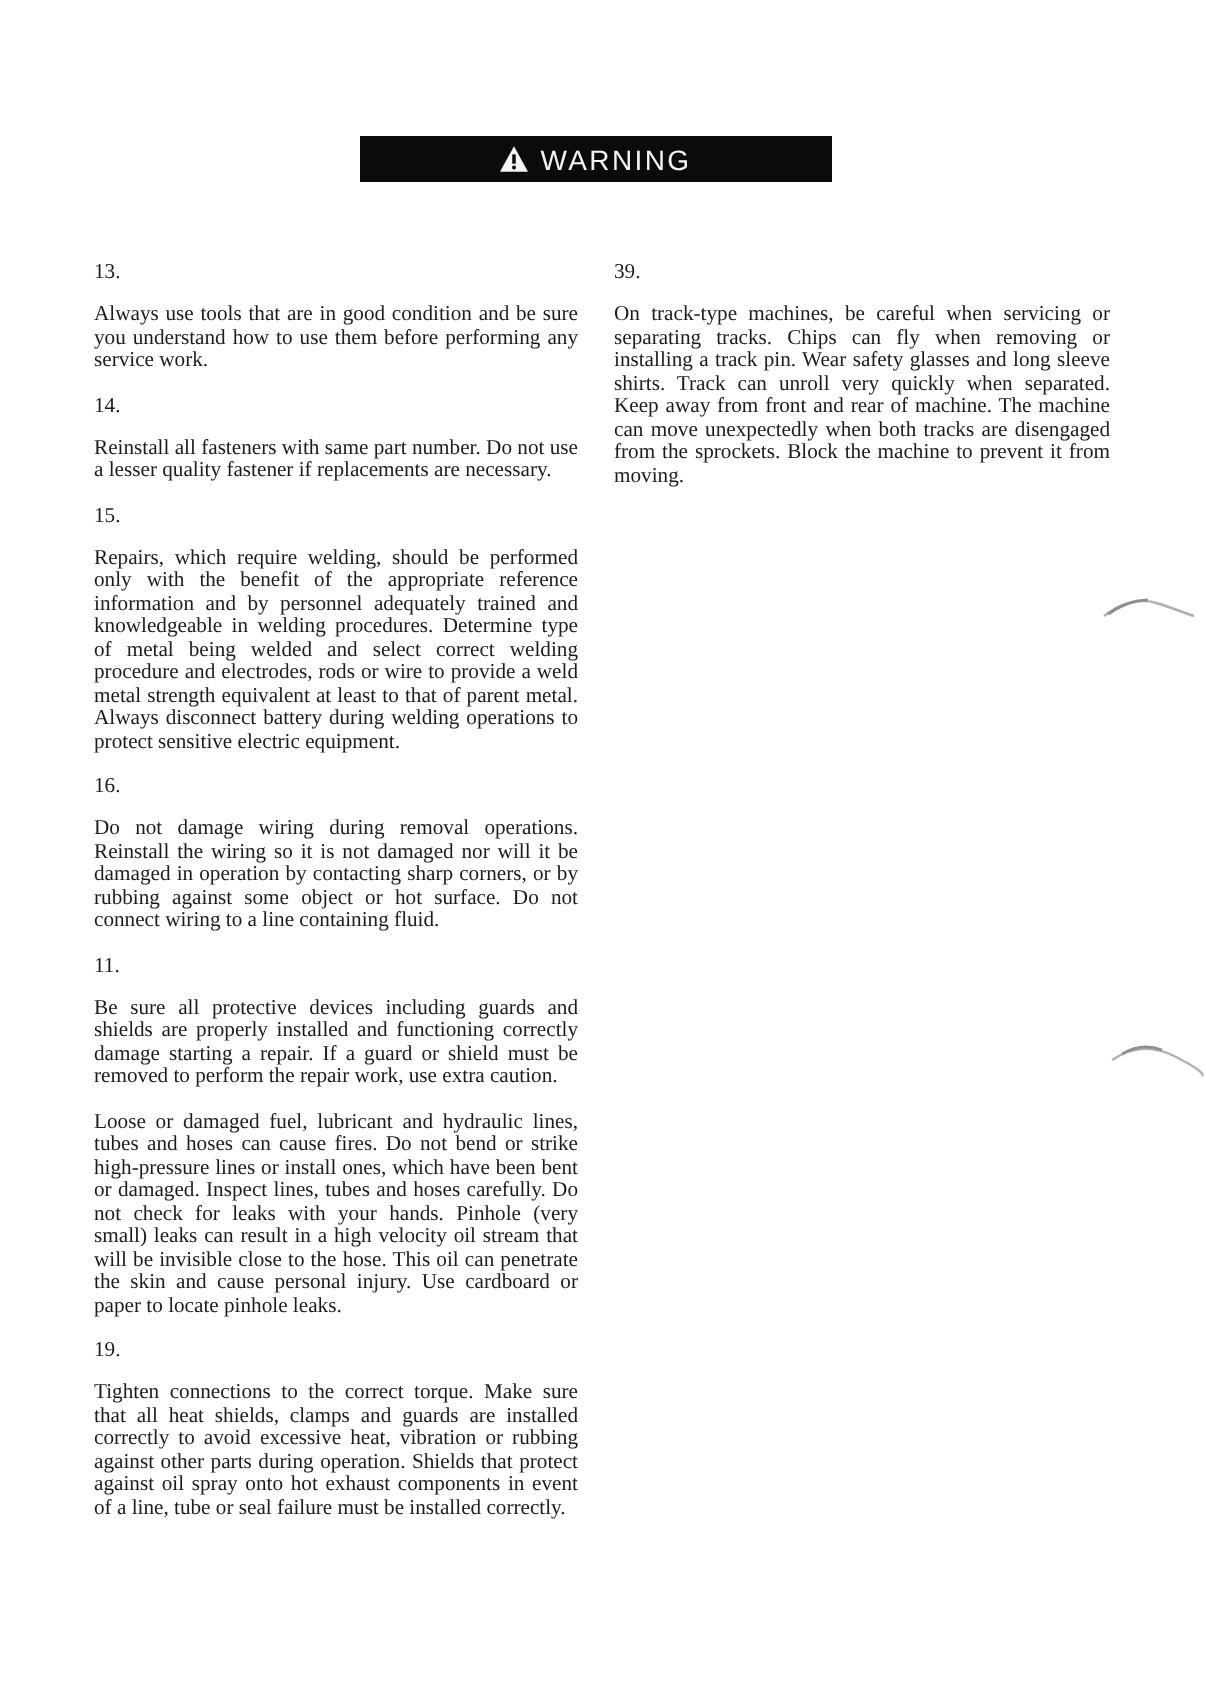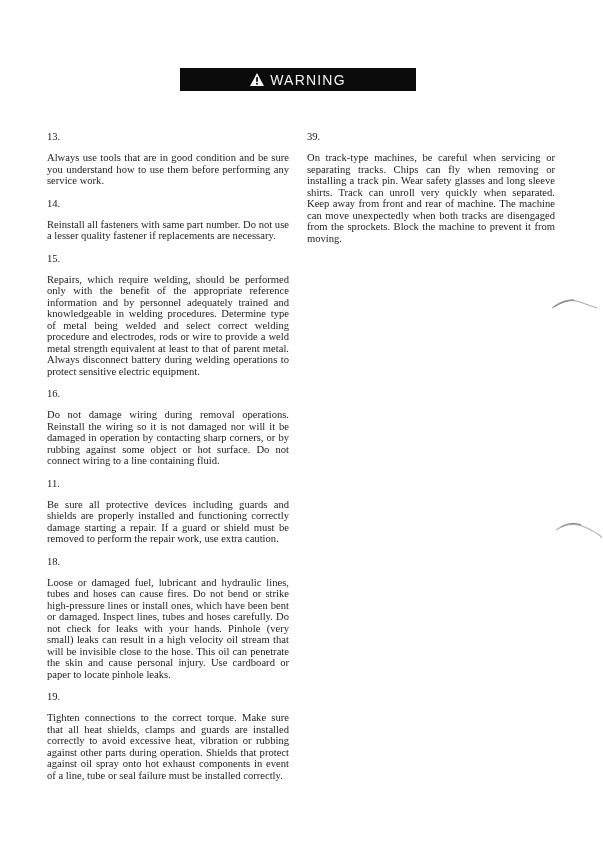--- a/index.html
+++ b/index.html
@@ -105,21 +105,20 @@
       </div>
       <div class="item">
         <span class="num">16.</span>
         <span class="txt">Do not damage wiring during removal operations. Reinstall the wiring so it is not damaged nor will it be damaged in operation by contacting sharp corners, or by rubbing against some object or hot surface. Do not connect wiring to a line containing fluid.</span>
       </div>
       <div class="item">
         <span class="num">11.</span>
         <span class="txt">Be sure all protective devices including guards and shields are properly installed and functioning correctly damage starting a repair. If a guard or shield must be removed to perform the repair work, use extra caution.</span>
       </div>
       <div class="item">
-        <span class="num">18.</span>
         <span class="txt">Loose or damaged fuel, lubricant and hydraulic lines, tubes and hoses can cause fires. Do not bend or strike high-pressure lines or install ones, which have been bent or damaged. Inspect lines, tubes and hoses carefully. Do not check for leaks with your hands. Pinhole (very small) leaks can result in a high velocity oil stream that will be invisible close to the hose. This oil can penetrate the skin and cause personal injury. Use cardboard or paper to locate pinhole leaks.</span>
       </div>
       <div class="item">
         <span class="num">19.</span>
         <span class="txt">Tighten connections to the correct torque. Make sure that all heat shields, clamps and guards are installed correctly to avoid excessive heat, vibration or rubbing against other parts during operation. Shields that protect against oil spray onto hot exhaust components in event of a line, tube or seal failure must be installed correctly.</span>
       </div>
     </div>
     <div class="col-right">
       <div class="item">
         <span class="num">39.</span>

